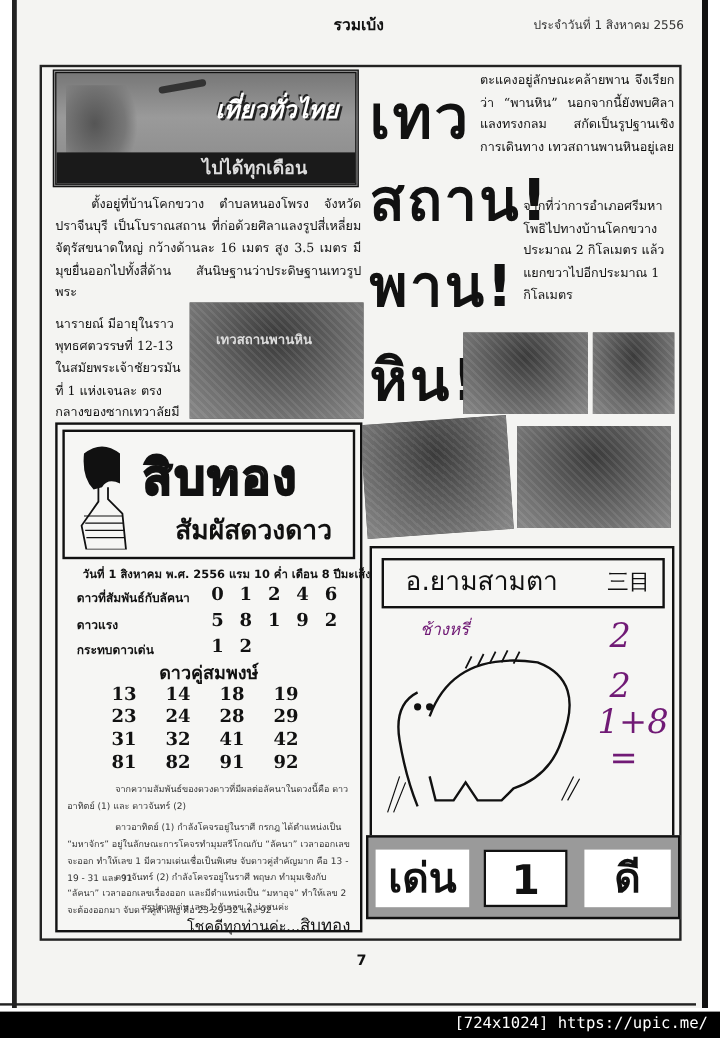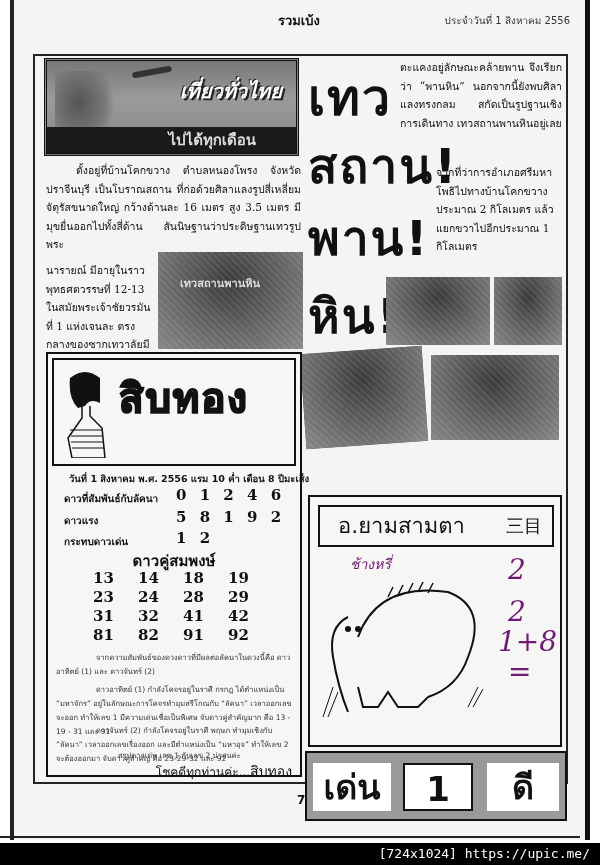--- a/index.html
+++ b/index.html
@@ -31,27 +31,27 @@
   .woman{position:absolute;left:6px;top:8px;width:50px;height:90px;}
   .sib-date{position:absolute;left:21px;top:117px;font-size:9.5px;font-weight:bold;white-space:nowrap;}
   .sib-row{position:absolute;left:16px;font-size:10px;font-weight:bold;}
   .sib-nums{position:absolute;left:128px;font-family:"DejaVu Serif",serif;font-size:15px;font-weight:bold;letter-spacing:4px;}
   .pair-title{position:absolute;left:0;right:0;top:164px;text-align:center;font-size:15px;font-weight:bold;}
   .pairs{position:absolute;left:45px;top:185px;width:180px;display:grid;grid-template-columns:repeat(4,1fr);row-gap:1px;font-family:"DejaVu Serif",serif;font-size:15px;font-weight:bold;}
   .small-txt{position:absolute;left:8px;width:236px;font-size:7.5px;line-height:14px;color:#333;}
   .signoff{position:absolute;right:8px;top:402px;font-size:12px;}
   .signoff .nm{font-size:14px;}
   
-  .yam{position:absolute;left:308px;top:455px;width:254px;height:252px;border:2px solid #111;box-sizing:border-box;background:#f6f6f4;margin-top:40px;}
+  .yam{position:absolute;left:308px;top:455px;width:254px;height:252px;border:2px solid #111;box-sizing:border-box;background:#f6f6f4;}
   .yam-head{position:absolute;left:8px;top:8px;width:236px;height:42px;border:2px solid #111;box-sizing:border-box;font-size:22px;line-height:38px;padding-left:18px;}
   .yam-head .kanji{position:absolute;right:10px;top:0;font-size:18px;}
   .handwrite{position:absolute;font-family:"DejaVu Serif",serif;font-style:italic;font-size:28px;color:#701a75;}
   .elephant{position:absolute;left:8px;top:80px;width:180px;height:150px;}
   
-  .lucky{position:absolute;left:305px;top:751px;width:262px;height:70px;background:#9a9a9a;border:2px solid #111;box-sizing:border-box;}
+  .lucky{position:absolute;left:305px;top:696px;width:262px;height:70px;background:#9a9a9a;border:2px solid #111;box-sizing:border-box;}
   .lucky-cell{position:absolute;top:10px;height:48px;background:#fff;font-size:34px;font-weight:bold;text-align:center;line-height:48px;box-sizing:border-box;}
   .pagenum{position:absolute;left:297px;top:793px;font-size:12px;font-weight:bold;}
   .footer{position:absolute;left:0;top:843px;width:600px;height:22px;background:#000;color:#fff;font-size:13px;text-align:right;line-height:22px;padding-right:10px;box-sizing:border-box;font-family:"DejaVu Sans Mono",monospace;}
   .bottom-rule{position:absolute;left:0;top:836px;width:580px;height:2px;background:#222;}
 </style>
 </head>
 <body>
 
 <div class="page"></div>
 <div class="masthead">รวมเบ้ง</div>
@@ -84,20 +84,21 @@
 <div class="photo" style="left:431px;top:355px;width:128px;height:85px;"></div>
 
 <div class="sib">
   <div class="sib-head">
     <svg class="woman" viewBox="0 0 50 90">
       <path d="M10 10 Q25 -2 40 10 L40 35 Q30 30 25 38 L18 40 Q8 30 10 10Z" fill="#111"></path>
       <path d="M22 38 L22 50 L8 70 L12 90 L45 90 L42 60 L30 48 L30 38" fill="none" stroke="#111" stroke-width="1.5"></path>
       <path d="M10 62 L42 62 M11 68 L43 68 M11 74 L44 74 M12 80 L44 80" stroke="#111" stroke-width="1"></path>
     </svg>
     <div class="sib-logo">สิบทอง</div>
+    <div class="sib-sub">สัมผัสดวงดาว</div>
   </div>
   <div class="sib-date">วันที่ 1 สิงหาคม พ.ศ. 2556 แรม 10 ค่ำ เดือน 8 ปีมะเส็ง</div>
 
   <div class="sib-row" style="top:137px;">ดาวที่สัมพันธ์กับลัคนา</div>
   <div class="sib-nums" style="top:132px;">0 1 2 4 6</div>
   <div class="sib-row" style="top:159px;">ดาวแรง</div>
   <div class="sib-nums" style="top:154px;">5 8 1 9 2</div>
   <div class="sib-row" style="top:180px;">กระทบดาวเด่น</div>
   <div class="sib-nums" style="top:175px;">1 2</div>
 

